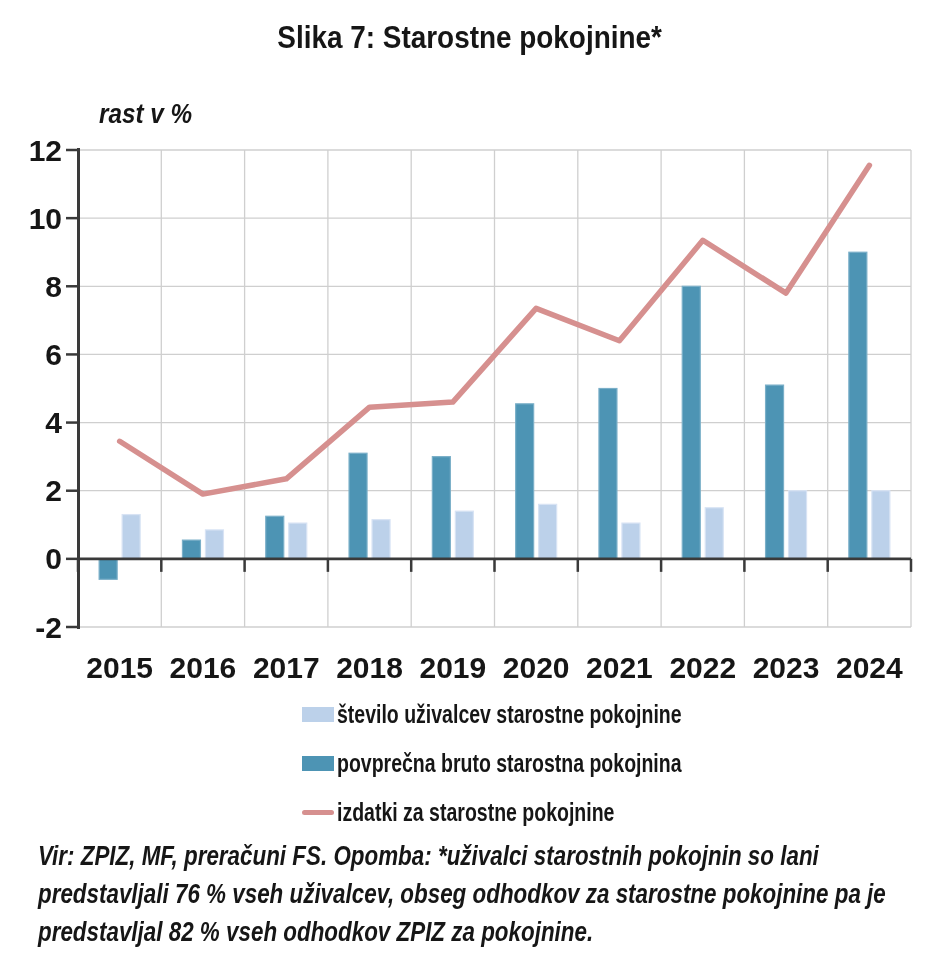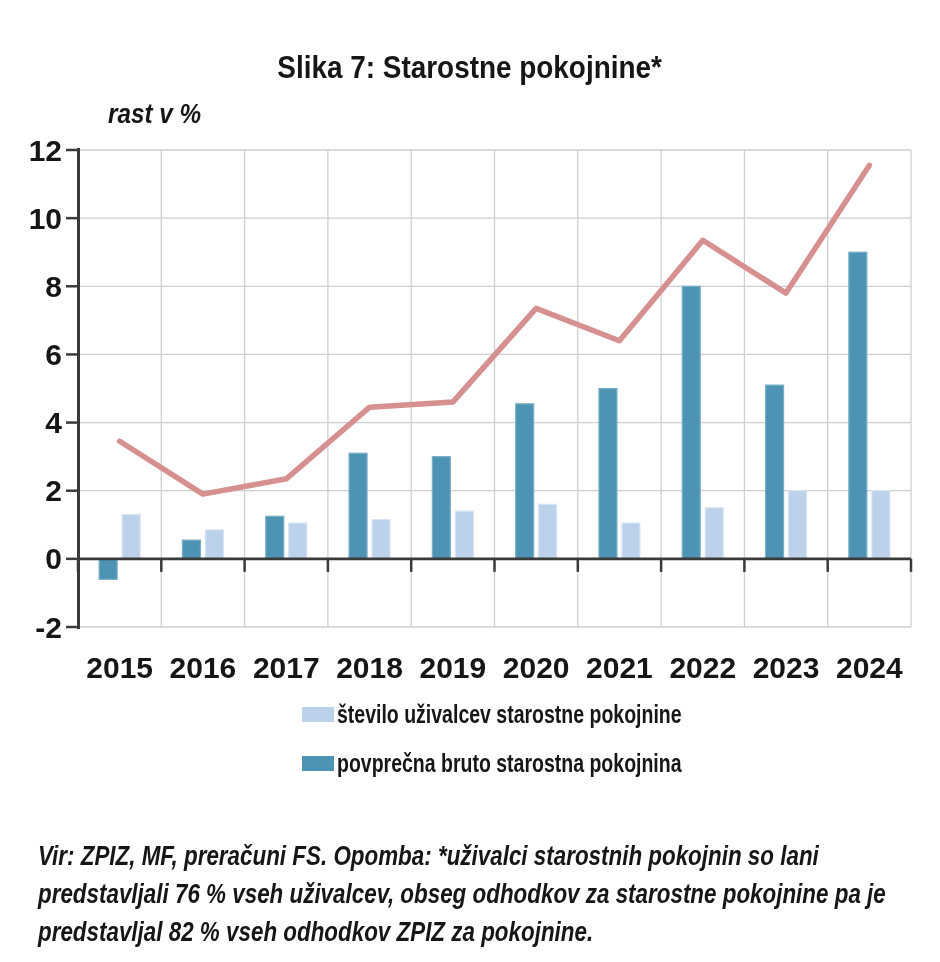--- a/index.html
+++ b/index.html
@@ -1,21 +1,21 @@
 <!DOCTYPE html>
 <html><head>
 <meta charset="utf-8">
 <style>
   html,body{margin:0;padding:0;background:#ffffff;}
   #page{position:relative;width:940px;height:962px;background:#ffffff;overflow:hidden;
         font-family:"Liberation Sans",sans-serif;color:#161616;}
   .cond{display:inline-block;transform:scaleX(0.9);transform-origin:0 50%;white-space:nowrap;}
-  #title-wrap{position:absolute;top:20px;left:0;width:940px;text-align:center;margin-top:30px;}
+  #title-wrap{position:absolute;top:20px;left:0;width:940px;text-align:center;}
   #title-wrap .cond{transform-origin:50% 50%;font-size:31px;font-weight:bold;letter-spacing:0px;}
-  #ylabel{position:absolute;top:99px;left:108px;font-size:27px;font-weight:bold;font-style:italic;}
+  #ylabel{position:absolute;top:99px;left:99px;font-size:27px;font-weight:bold;font-style:italic;}
   #chart-svg{position:absolute;top:0;left:0;}
   
   #legend{position:absolute;left:302px;top:690px;}
   .legend-row{display:flex;align-items:center;height:49px;}
   .legend-marker{width:32px;height:15px;flex:0 0 auto;margin-right:3px;}
   .legend-row:nth-child(3) .legend-marker{height:5px;border-radius:3px;}
   .legend-label{font-size:26px;font-weight:bold;transform:scaleX(0.75);transform-origin:0 50%;white-space:nowrap;}
   
   #footnote{position:absolute;left:38px;top:837px;width:1080px;
             font-size:28px;font-weight:bold;font-style:italic;line-height:1.36;
@@ -116,17 +116,21 @@
 
   <div id="legend">
     <div class="legend-row">
       <span class="legend-marker" style="background: rgb(188, 209, 234);"></span>
       <span class="legend-label">število uživalcev starostne pokojnine</span>
     </div>
     <div class="legend-row">
       <span class="legend-marker" style="background: rgb(77, 148, 180);"></span>
       <span class="legend-label">povprečna bruto starostna pokojnina</span>
     </div>
+    <div class="legend-row">
+      <span class="legend-marker" style="background: rgb(214, 144, 143);"></span>
+      <span class="legend-label">izdatki za starostne pokojnine</span>
+    </div>
   </div>
 
   <div id="footnote">Vir: ZPIZ, MF, preračuni FS. Opomba: *uživalci starostnih pokojnin so lani predstavljali 76 % vseh uživalcev, obseg odhodkov za starostne pokojnine pa je predstavljal 82 % vseh odhodkov ZPIZ za pokojnine.</div>
 
 </div>
 
 </body></html>

